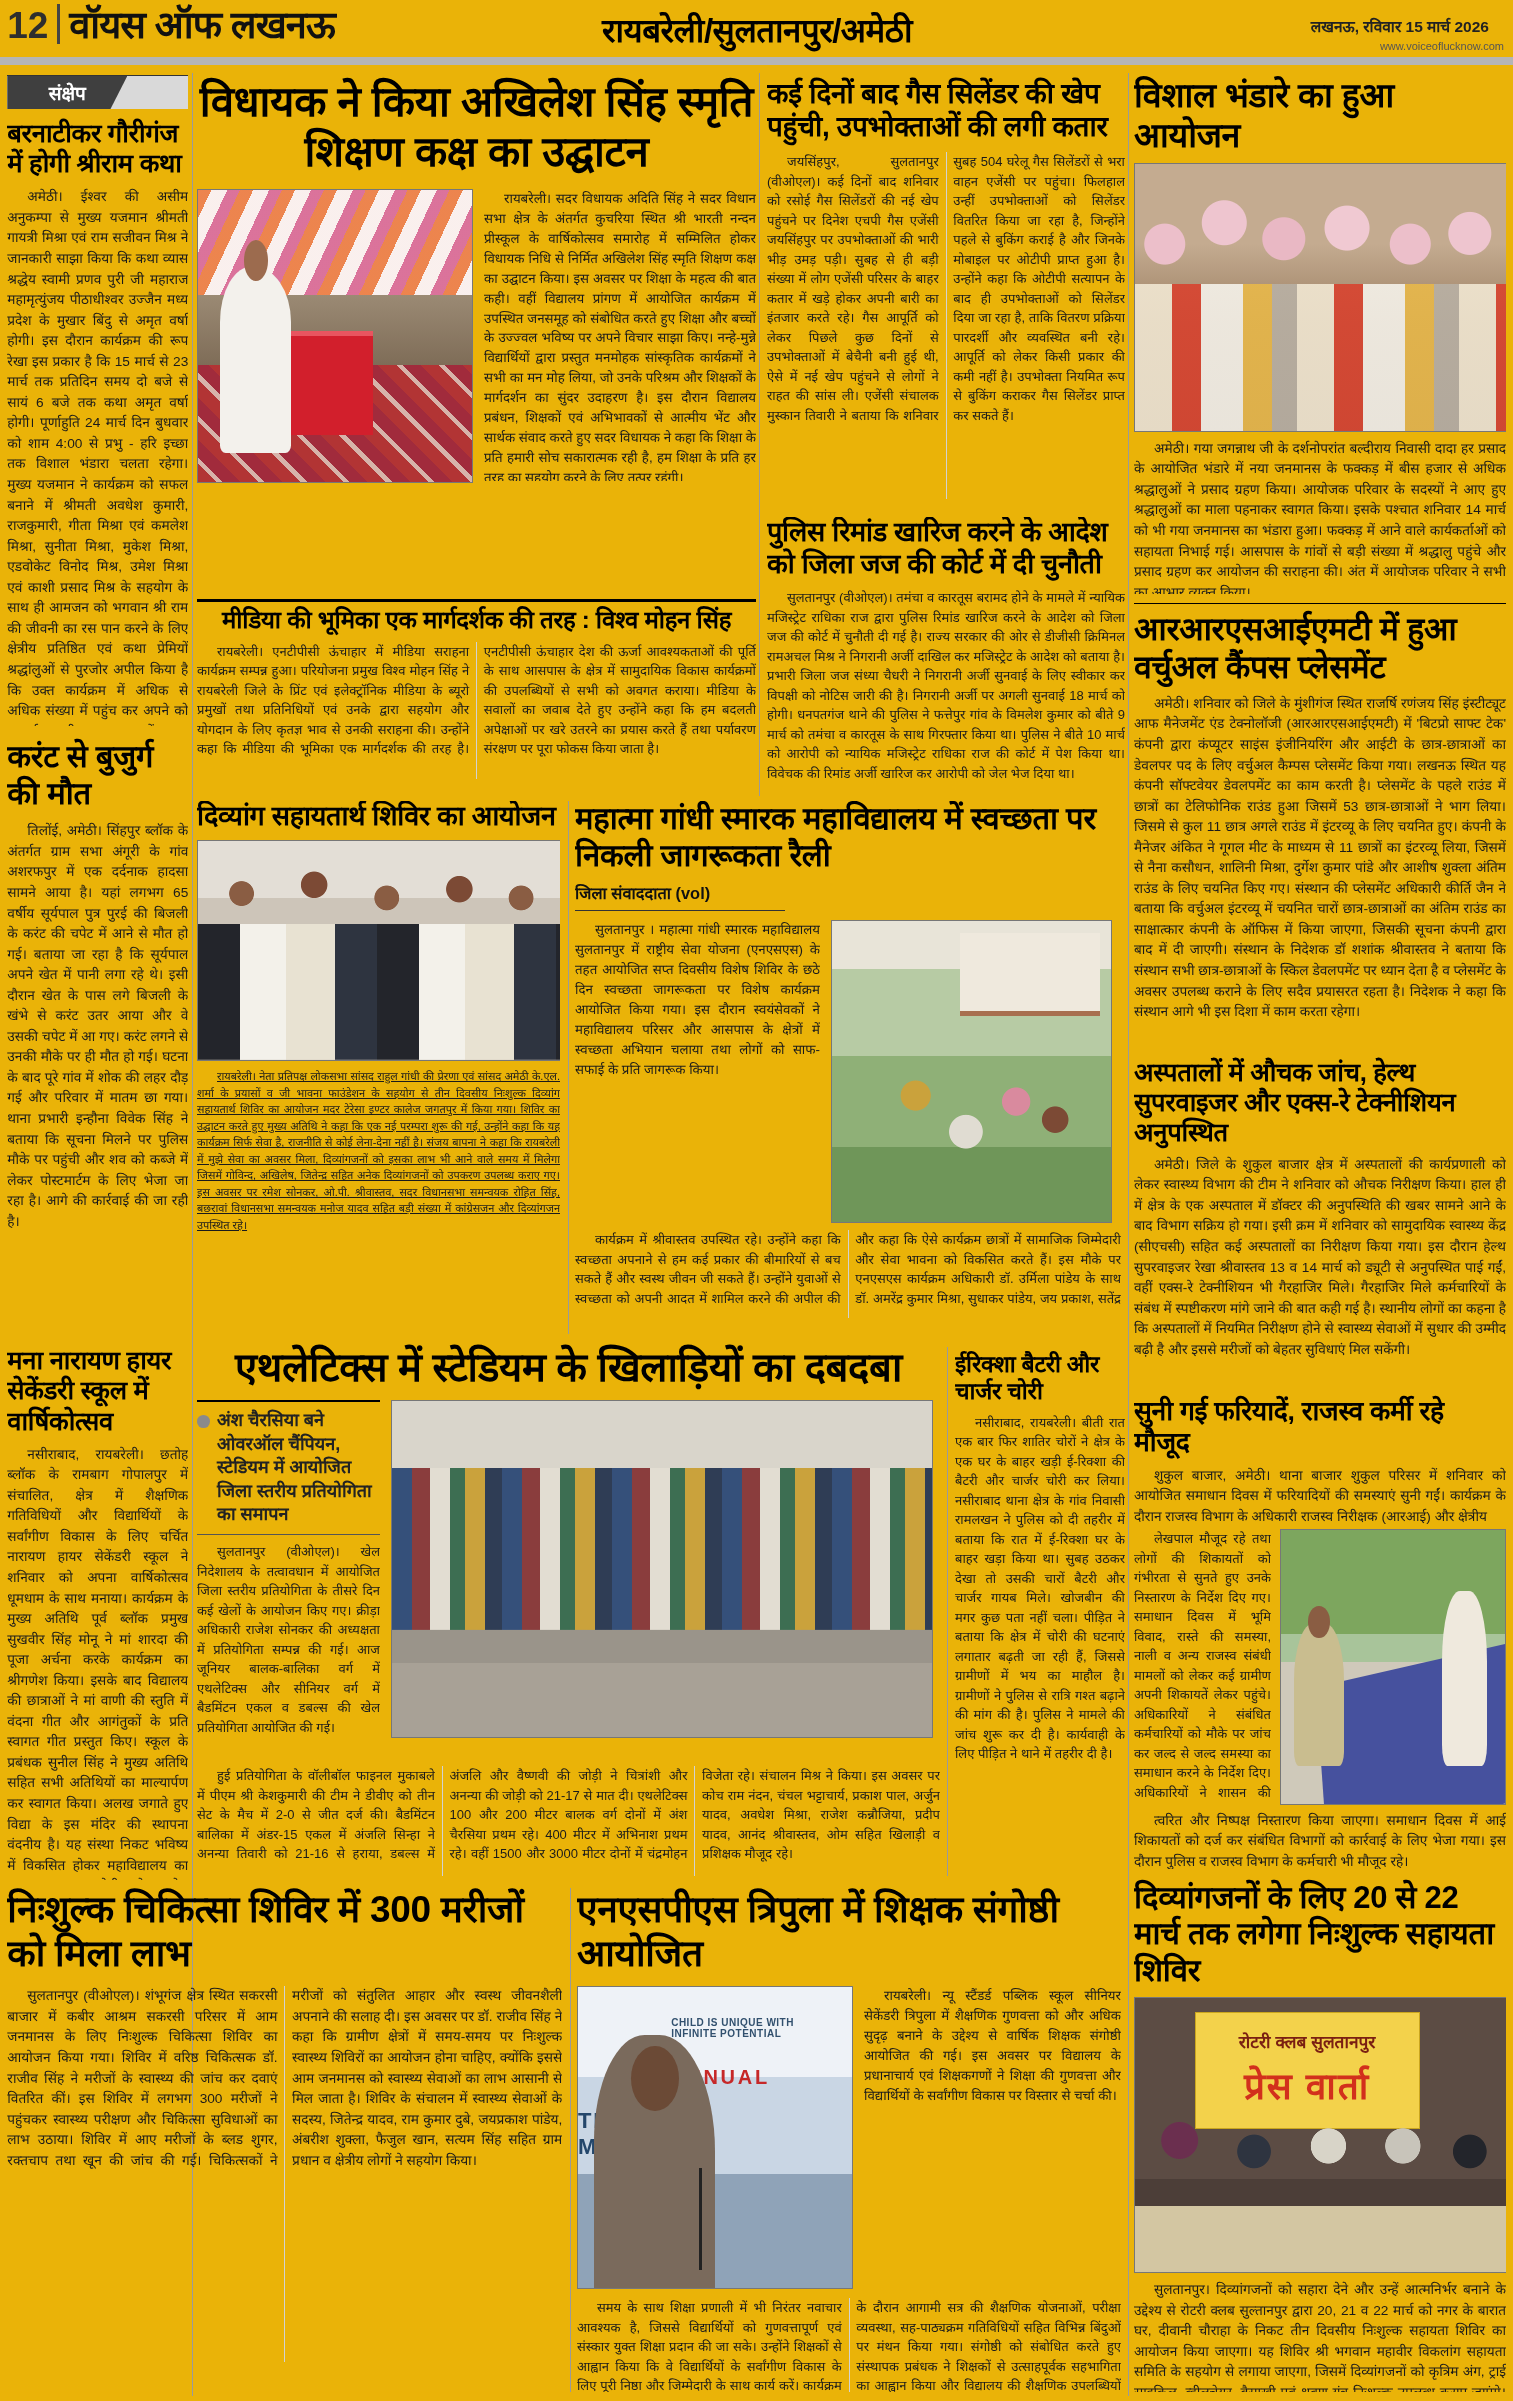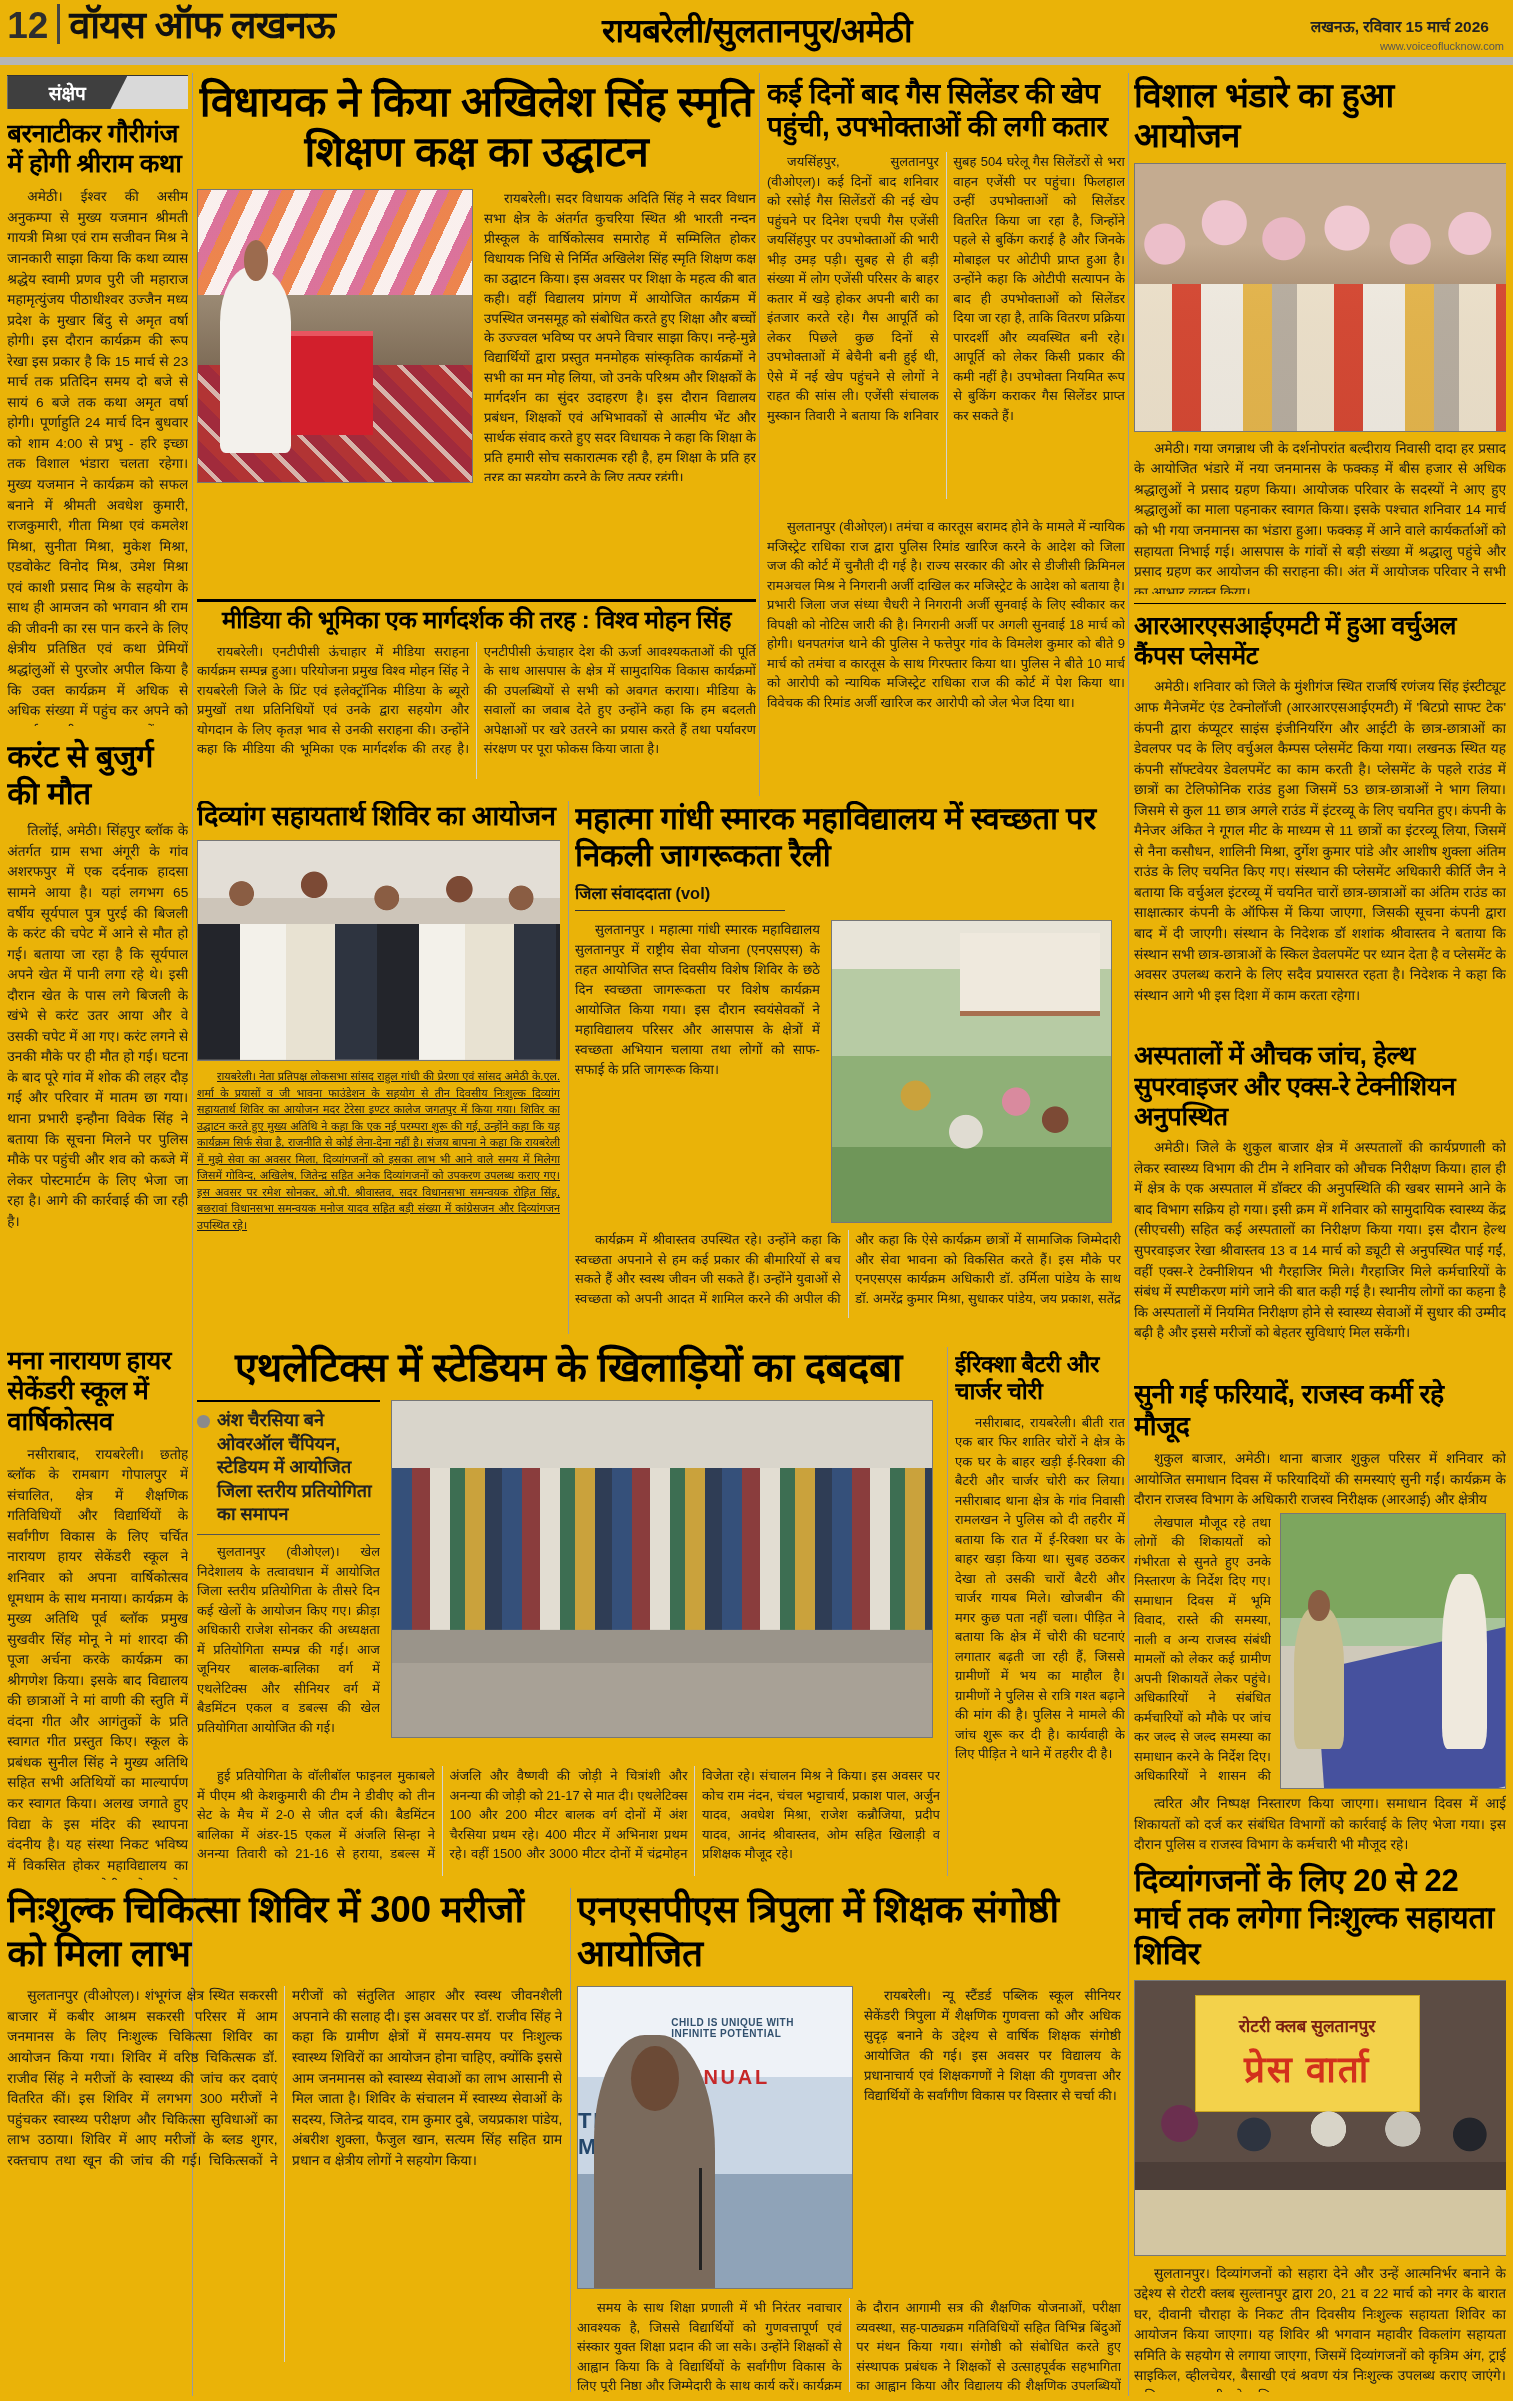--- a/index.html
+++ b/index.html
@@ -196,20 +196,21 @@
   </div>
 
   <div class="abs" style="left:767px;top:77px;width:358px;height:436px;overflow:hidden;">
     <div class="hl" style="font-size:28px;margin-bottom:9px;">कई दिनों बाद गैस सिलेंडर की खेप पहुंची, उपभोक्ताओं की लगी कतार</div>
     <div class="bt c2" style="height:347px;font-size:13px;">
         <p>जयसिंहपुर, सुलतानपुर (वीओएल)। कई दिनों बाद शनिवार को रसोई गैस सिलेंडरों की नई खेप पहुंचने पर दिनेश एचपी गैस एजेंसी जयसिंहपुर पर उपभोक्ताओं की भारी भीड़ उमड़ पड़ी। सुबह से ही बड़ी संख्या में लोग एजेंसी परिसर के बाहर कतार में खड़े होकर अपनी बारी का इंतजार करते रहे। गैस आपूर्ति को लेकर पिछले कुछ दिनों से उपभोक्ताओं में बेचैनी बनी हुई थी, ऐसे में नई खेप पहुंचने से लोगों ने राहत की सांस ली। एजेंसी संचालक मुस्कान तिवारी ने बताया कि शनिवार सुबह 504 घरेलू गैस सिलेंडरों से भरा वाहन एजेंसी पर पहुंचा। फिलहाल उन्हीं उपभोक्ताओं को सिलेंडर वितरित किया जा रहा है, जिन्होंने पहले से बुकिंग कराई है और जिनके मोबाइल पर ओटीपी प्राप्त हुआ है। उन्होंने कहा कि ओटीपी सत्यापन के बाद ही उपभोक्ताओं को सिलेंडर दिया जा रहा है, ताकि वितरण प्रक्रिया पारदर्शी और व्यवस्थित बनी रहे। आपूर्ति को लेकर किसी प्रकार की कमी नहीं है। उपभोक्ता नियमित रूप से बुकिंग कराकर गैस सिलेंडर प्राप्त कर सकते हैं।</p>
       </div>
   </div>
 
   <div class="abs" style="left:767px;top:517px;width:358px;height:277px;overflow:hidden;">
+    <div class="hl" style="font-size:27px;margin-bottom:7.3px;">पुलिस रिमांड खारिज करने के आदेश को जिला जज की कोर्ट में दी चुनौती</div>
     <div class="bt" style="height:194px;font-size:13px;">
         <p>सुलतानपुर (वीओएल)। तमंचा व कारतूस बरामद होने के मामले में न्यायिक मजिस्ट्रेट राधिका राज द्वारा पुलिस रिमांड खारिज करने के आदेश को जिला जज की कोर्ट में चुनौती दी गई है। राज्य सरकार की ओर से डीजीसी क्रिमिनल रामअचल मिश्र ने निगरानी अर्जी दाखिल कर मजिस्ट्रेट के आदेश को बताया है। प्रभारी जिला जज संध्या चैधरी ने निगरानी अर्जी सुनवाई के लिए स्वीकार कर विपक्षी को नोटिस जारी की है। निगरानी अर्जी पर अगली सुनवाई 18 मार्च को होगी। धनपतगंज थाने की पुलिस ने फत्तेपुर गांव के विमलेश कुमार को बीते 9 मार्च को तमंचा व कारतूस के साथ गिरफ्तार किया था। पुलिस ने बीते 10 मार्च को आरोपी को न्यायिक मजिस्ट्रेट राधिका राज की कोर्ट में पेश किया था। विवेचक की रिमांड अर्जी खारिज कर आरोपी को जेल भेज दिया था।</p>
       </div>
   </div>
 
   <div class="abs" style="left:197px;top:1344px;width:743px;height:535px;overflow:hidden;">
     <div class="hl" style="font-size:40px;text-align:center;margin-bottom:9px;">एथलेटिक्स में स्टेडियम के खिलाड़ियों का दबदबा</div>
     <div style="display:flex;gap:11px;">
       <div style="width:183px;flex:0 0 auto;">
         <div class="subhead-box">
@@ -267,21 +268,21 @@
     <div class="hl" style="font-size:34px;margin-bottom:7.3px;">विशाल भंडारे का हुआ आयोजन</div>
     <div class="photo ph-turbans" style="width:100%;height:267px;margin-bottom:7.3px;">
       <div class="heads"></div>
       <div class="bodies"></div>
     </div>
     <div class="bt" style="height:155px;">
         <p>अमेठी। गया जगन्नाथ जी के दर्शनोपरांत बल्दीराय निवासी दादा हर प्रसाद के आयोजित भंडारे में नया जनमानस के फक्कड़ में बीस हजार से अधिक श्रद्धालुओं ने प्रसाद ग्रहण किया। आयोजक परिवार के सदस्यों ने आए हुए श्रद्धालुओं का माला पहनाकर स्वागत किया। इसके पश्चात शनिवार 14 मार्च को भी गया जनमानस का भंडारा हुआ। फक्कड़ में आने वाले कार्यकर्ताओं को सहायता निभाई गई। आसपास के गांवों से बड़ी संख्या में श्रद्धालु पहुंचे और प्रसाद ग्रहण कर आयोजन की सराहना की। अंत में आयोजक परिवार ने सभी का आभार व्यक्त किया।</p>
       </div>
 
     <div style="border-top:1.8px solid #000;margin:9px 0 7.3px;"></div>
-    <div class="hl" style="font-size:25px;margin-bottom:7.3px;">आरआरएसआईएमटी में हुआ वर्चुअल कैंपस प्लेसमेंट</div>
+    <div class="hl" style="font-size:32px;margin-bottom:7.3px;">आरआरएसआईएमटी में हुआ वर्चुअल कैंपस प्लेसमेंट</div>
     <div class="bt" style="height:352px;">
         <p>अमेठी। शनिवार को जिले के मुंशीगंज स्थित राजर्षि रणंजय सिंह इंस्टीट्यूट आफ मैनेजमेंट एंड टेक्नोलॉजी (आरआरएसआईएमटी) में 'बिटप्रो साफ्ट टेक' कंपनी द्वारा कंप्यूटर साइंस इंजीनियरिंग और आईटी के छात्र-छात्राओं का डेवलपर पद के लिए वर्चुअल कैम्पस प्लेसमेंट किया गया। लखनऊ स्थित यह कंपनी सॉफ्टवेयर डेवलपमेंट का काम करती है। प्लेसमेंट के पहले राउंड में छात्रों का टेलिफोनिक राउंड हुआ जिसमें 53 छात्र-छात्राओं ने भाग लिया। जिसमे से कुल 11 छात्र अगले राउंड में इंटरव्यू के लिए चयनित हुए। कंपनी के मैनेजर अंकित ने गूगल मीट के माध्यम से 11 छात्रों का इंटरव्यू लिया, जिसमें से नैना कसौधन, शालिनी मिश्रा, दुर्गेश कुमार पांडे और आशीष शुक्ला अंतिम राउंड के लिए चयनित किए गए। संस्थान की प्लेसमेंट अधिकारी कीर्ति जैन ने बताया कि वर्चुअल इंटरव्यू में चयनित चारों छात्र-छात्राओं का अंतिम राउंड का साक्षात्कार कंपनी के ऑफिस में किया जाएगा, जिसकी सूचना कंपनी द्वारा बाद में दी जाएगी। संस्थान के निदेशक डॉ शशांक श्रीवास्तव ने बताया कि संस्थान सभी छात्र-छात्राओं के स्किल डेवलपमेंट पर ध्यान देता है व प्लेसमेंट के अवसर उपलब्ध कराने के लिए सदैव प्रयासरत रहता है। निदेशक ने कहा कि संस्थान आगे भी इस दिशा में काम करता रहेगा।</p>
       </div>
 
     <div class="hl" style="font-size:25.6px;margin:11px 0 7.3px;">अस्पतालों में औचक जांच, हेल्थ सुपरवाइजर और एक्स-रे टेक्नीशियन अनुपस्थित</div>
     <div class="bt" style="height:230px;">
         <p>अमेठी। जिले के शुकुल बाजार क्षेत्र में अस्पतालों की कार्यप्रणाली को लेकर स्वास्थ्य विभाग की टीम ने शनिवार को औचक निरीक्षण किया। हाल ही में क्षेत्र के एक अस्पताल में डॉक्टर की अनुपस्थिति की खबर सामने आने के बाद विभाग सक्रिय हो गया। इसी क्रम में शनिवार को सामुदायिक स्वास्थ्य केंद्र (सीएचसी) सहित कई अस्पतालों का निरीक्षण किया गया। इस दौरान हेल्थ सुपरवाइजर रेखा श्रीवास्तव 13 व 14 मार्च को ड्यूटी से अनुपस्थित पाई गईं, वहीं एक्स-रे टेक्नीशियन भी गैरहाजिर मिले। गैरहाजिर मिले कर्मचारियों के संबंध में स्पष्टीकरण मांगे जाने की बात कही गई है। स्थानीय लोगों का कहना है कि अस्पतालों में नियमित निरीक्षण होने से स्वास्थ्य सेवाओं में सुधार की उम्मीद बढ़ी है और इससे मरीजों को बेहतर सुविधाएं मिल सकेंगी।</p>
       </div>
 
     <div class="hl" style="font-size:26.5px;margin:11px 0 7.3px;">सुनी गई फरियादें, राजस्व कर्मी रहे मौजूद</div>

